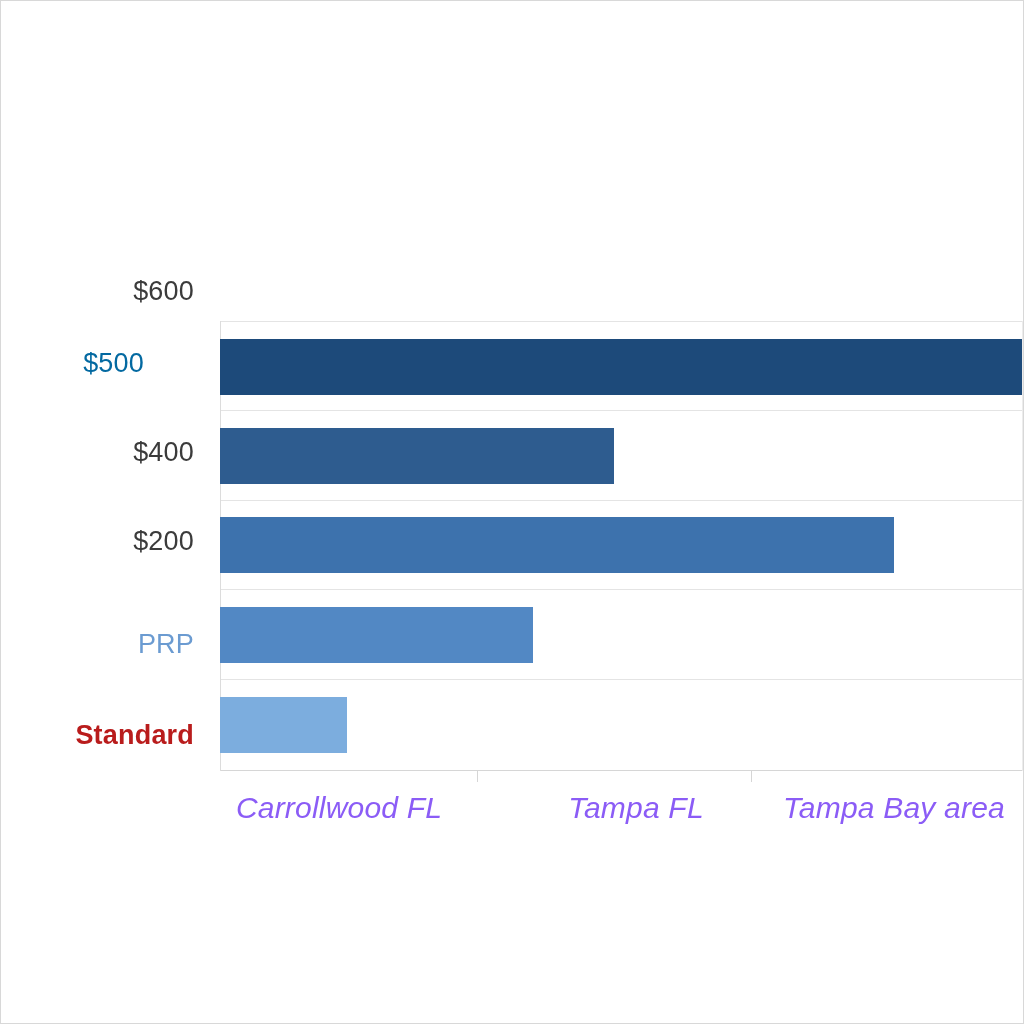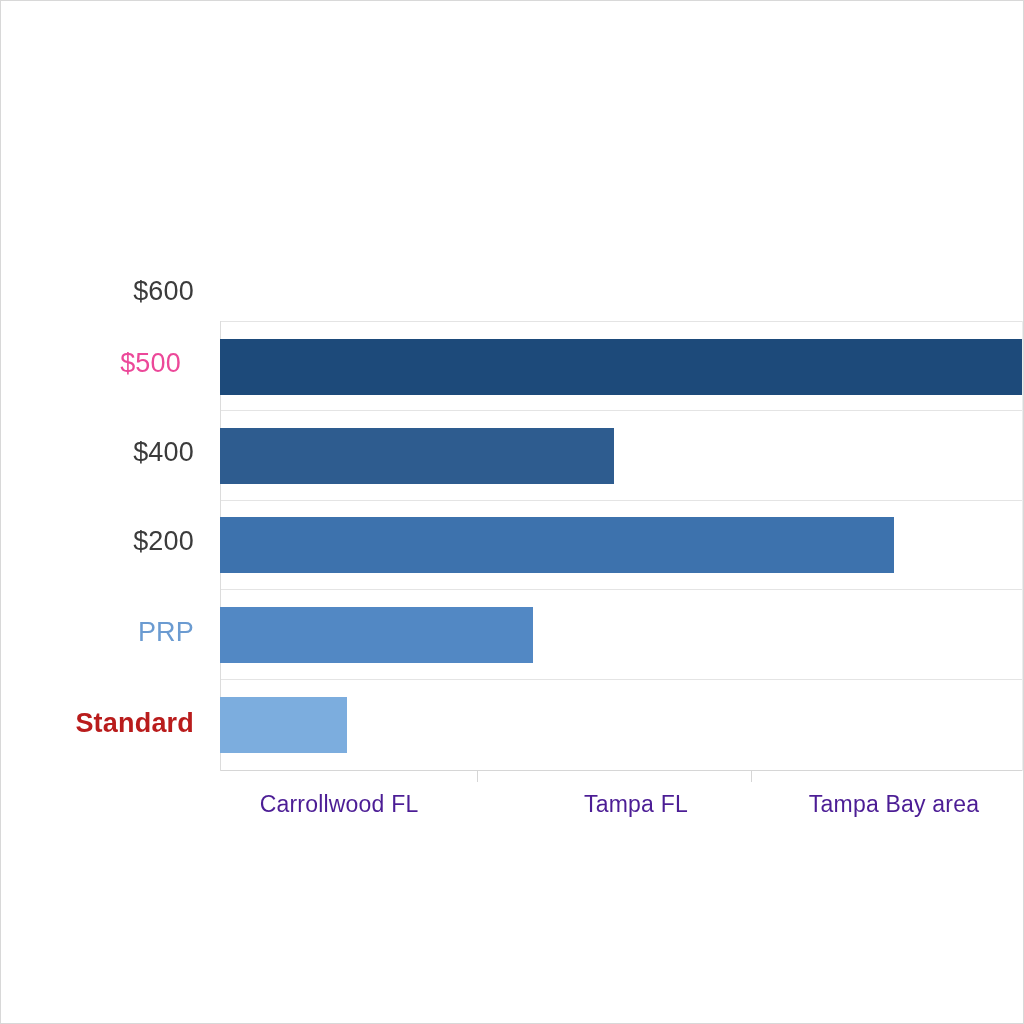--- a/index.html
+++ b/index.html
@@ -76,38 +76,39 @@
   
   .y-tick-label {
     position: absolute;
     right: 1024px;
     text-align: right;
     font-size: 27px;
     letter-spacing: 0.2px;
     white-space: nowrap;
   }
   .y-tick-label.money { color: #3b3b3b; }
-  .y-tick-label.category { color: #6b9bd1; }
+  .y-tick-label.category { color: #6b9bd1; margin-top: 12px; }
 
   
   .x-tick-mark {
     position: absolute;
     top: 754px;
     width: 1px;
     height: 11px;
     background: #d6d6d6;
   }
   .x-tick-label {
     position: absolute;
     top: 774px;
-    font-size: 23px;
-    color: #4c1d95;
+    font-size: 30px;
+    color: #8b5cf6;
     white-space: nowrap;
     transform: translateX(-50%);
     letter-spacing: 0.2px;
+    font-style: italic;
   }
 </style>
 </head>
 <body>
 
 <div id="screenshot">
 
   <figure id="chart-figure">
 
     <div id="gridlines">
@@ -125,21 +126,21 @@
     <div id="plot-area">
         <div class="bar" title="$600" style="left: 0px; top: 18px; width: 802px; background: rgb(29, 74, 122);"></div>
         <div class="bar" title="$500" style="left: 0px; top: 107px; width: 394px; background: rgb(46, 92, 143);"></div>
         <div class="bar" title="$400" style="left: 0px; top: 196px; width: 674px; background: rgb(61, 114, 173);"></div>
         <div class="bar" title="$200" style="left: 0px; top: 286px; width: 313px; background: rgb(82, 136, 196);"></div>
         <div class="bar" title="Standard" style="left: 0px; top: 376px; width: 127px; background: rgb(124, 173, 222);"></div>
       </div>
 
     <div id="y-tick-labels">
         <div class="y-tick-label money" style="right: 871px; top: 259px; color: rgb(59, 59, 59);">$600</div>
-        <div class="y-tick-label money" style="right: 884px; top: 331px; color: #ec4899;">$500</div>
+        <div class="y-tick-label money" style="right: 921px; top: 331px; color: #0369a1;">$500</div>
         <div class="y-tick-label money" style="right: 871px; top: 420px; color: rgb(59, 59, 59); text-align: center;">$400</div>
         <div class="y-tick-label money" style="right: 871px; top: 509px; color: rgb(59, 59, 59); margin-left: 28px;">$200</div>
         <div class="y-tick-label category" style="right: 871px; top: 600px; color: rgb(107, 155, 209);">PRP</div>
         <div class="y-tick-label category" style="right: 871px; top: 691px; color: #b91c1c; font-weight: bold;">Standard</div>
       </div>
 
     <div id="x-tick-marks">
         <div class="x-tick-mark" style="left: 436px;"></div>
         <div class="x-tick-mark" style="left: 710px;"></div>
       </div>

